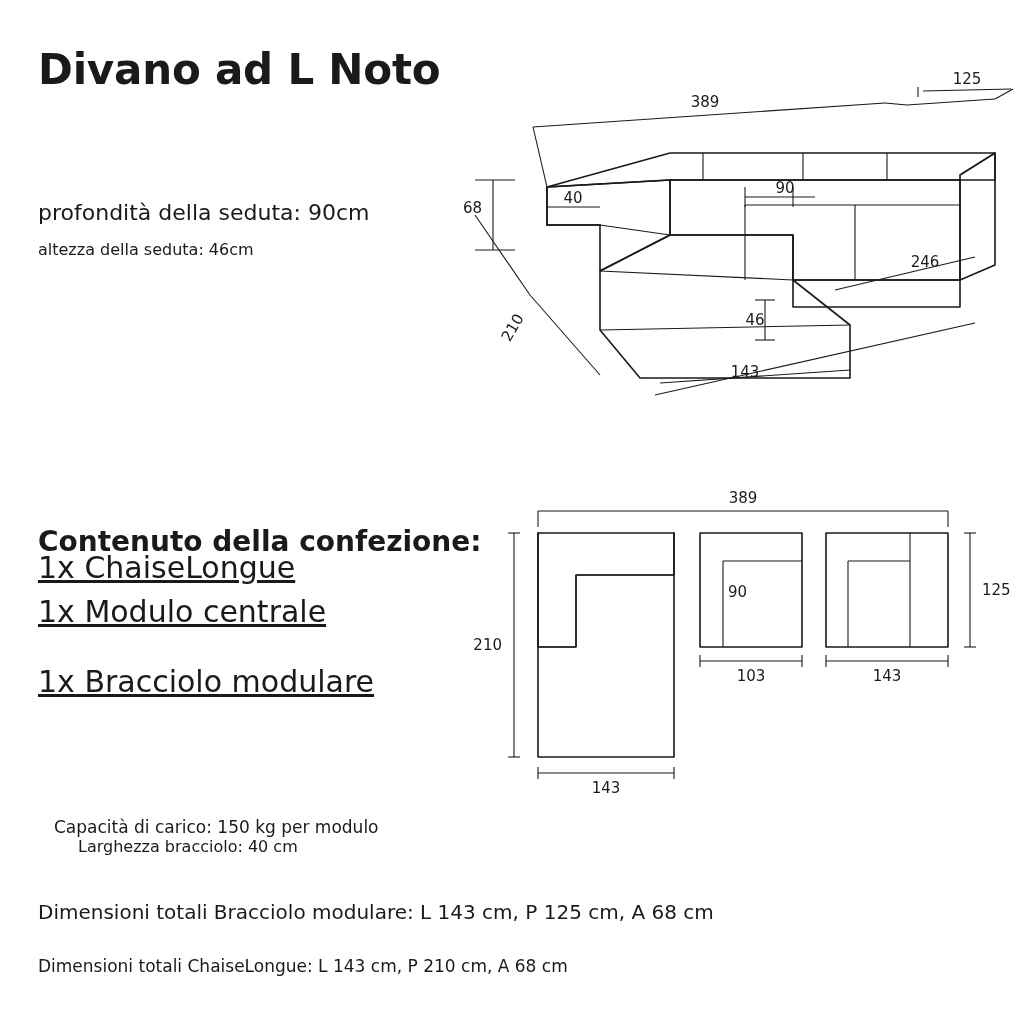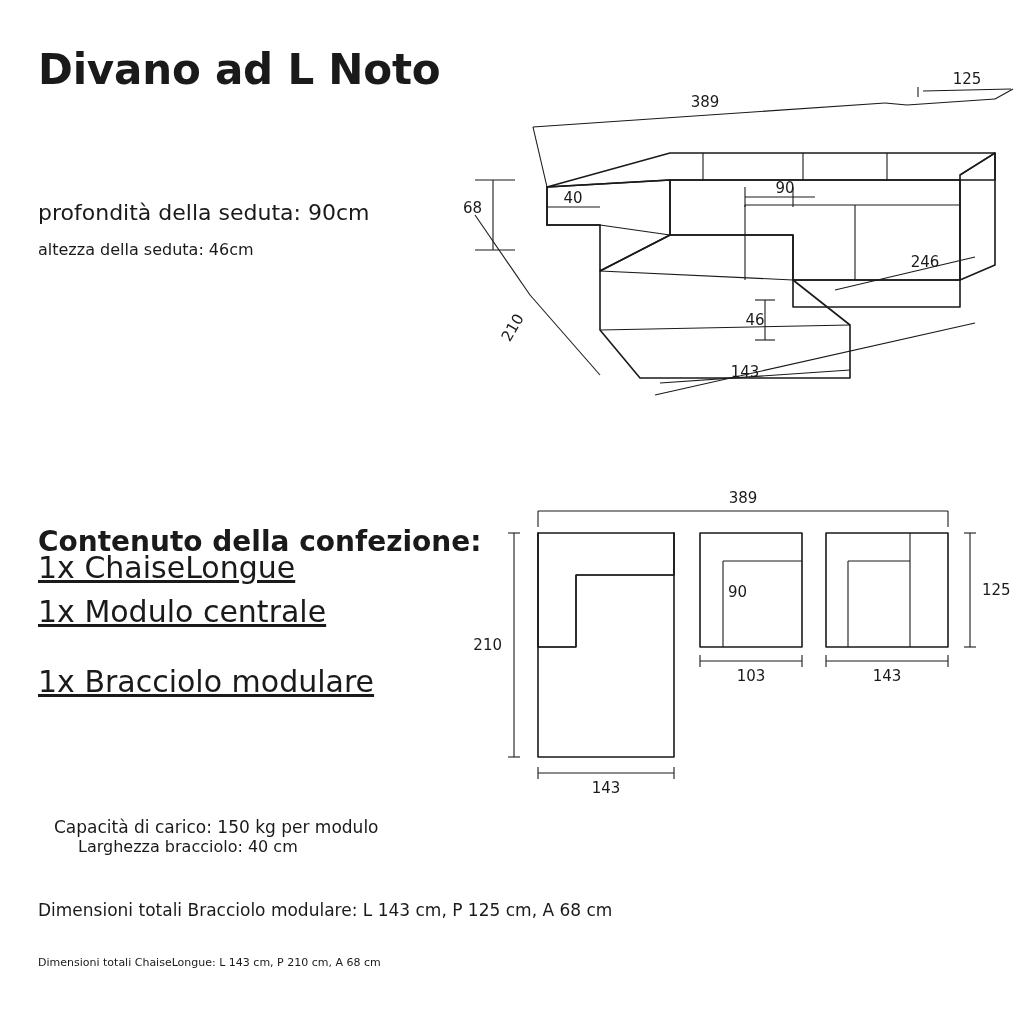--- a/index.html
+++ b/index.html
@@ -81,33 +81,33 @@
     position: absolute;
     left: 38px;
     top: 837px;
     font-size: 16px;
     margin-left: 40px;
   }
   .foot-c {
     position: absolute;
     left: 38px;
     top: 900px;
-    font-size: 17px;
+    font-size: 20px;
   }
   .foot-d {
     position: absolute;
     left: 38px;
     top: 928px;
     font-size: 17px;
   }
   .foot-e {
     position: absolute;
     left: 38px;
     top: 956px;
-    font-size: 11px;
+    font-size: 17px;
   }
 
   
   svg.drawing {
     position: absolute;
     overflow: visible;
   }
   svg.drawing .ln {
     fill: none;
     stroke: #1a1a1a;

